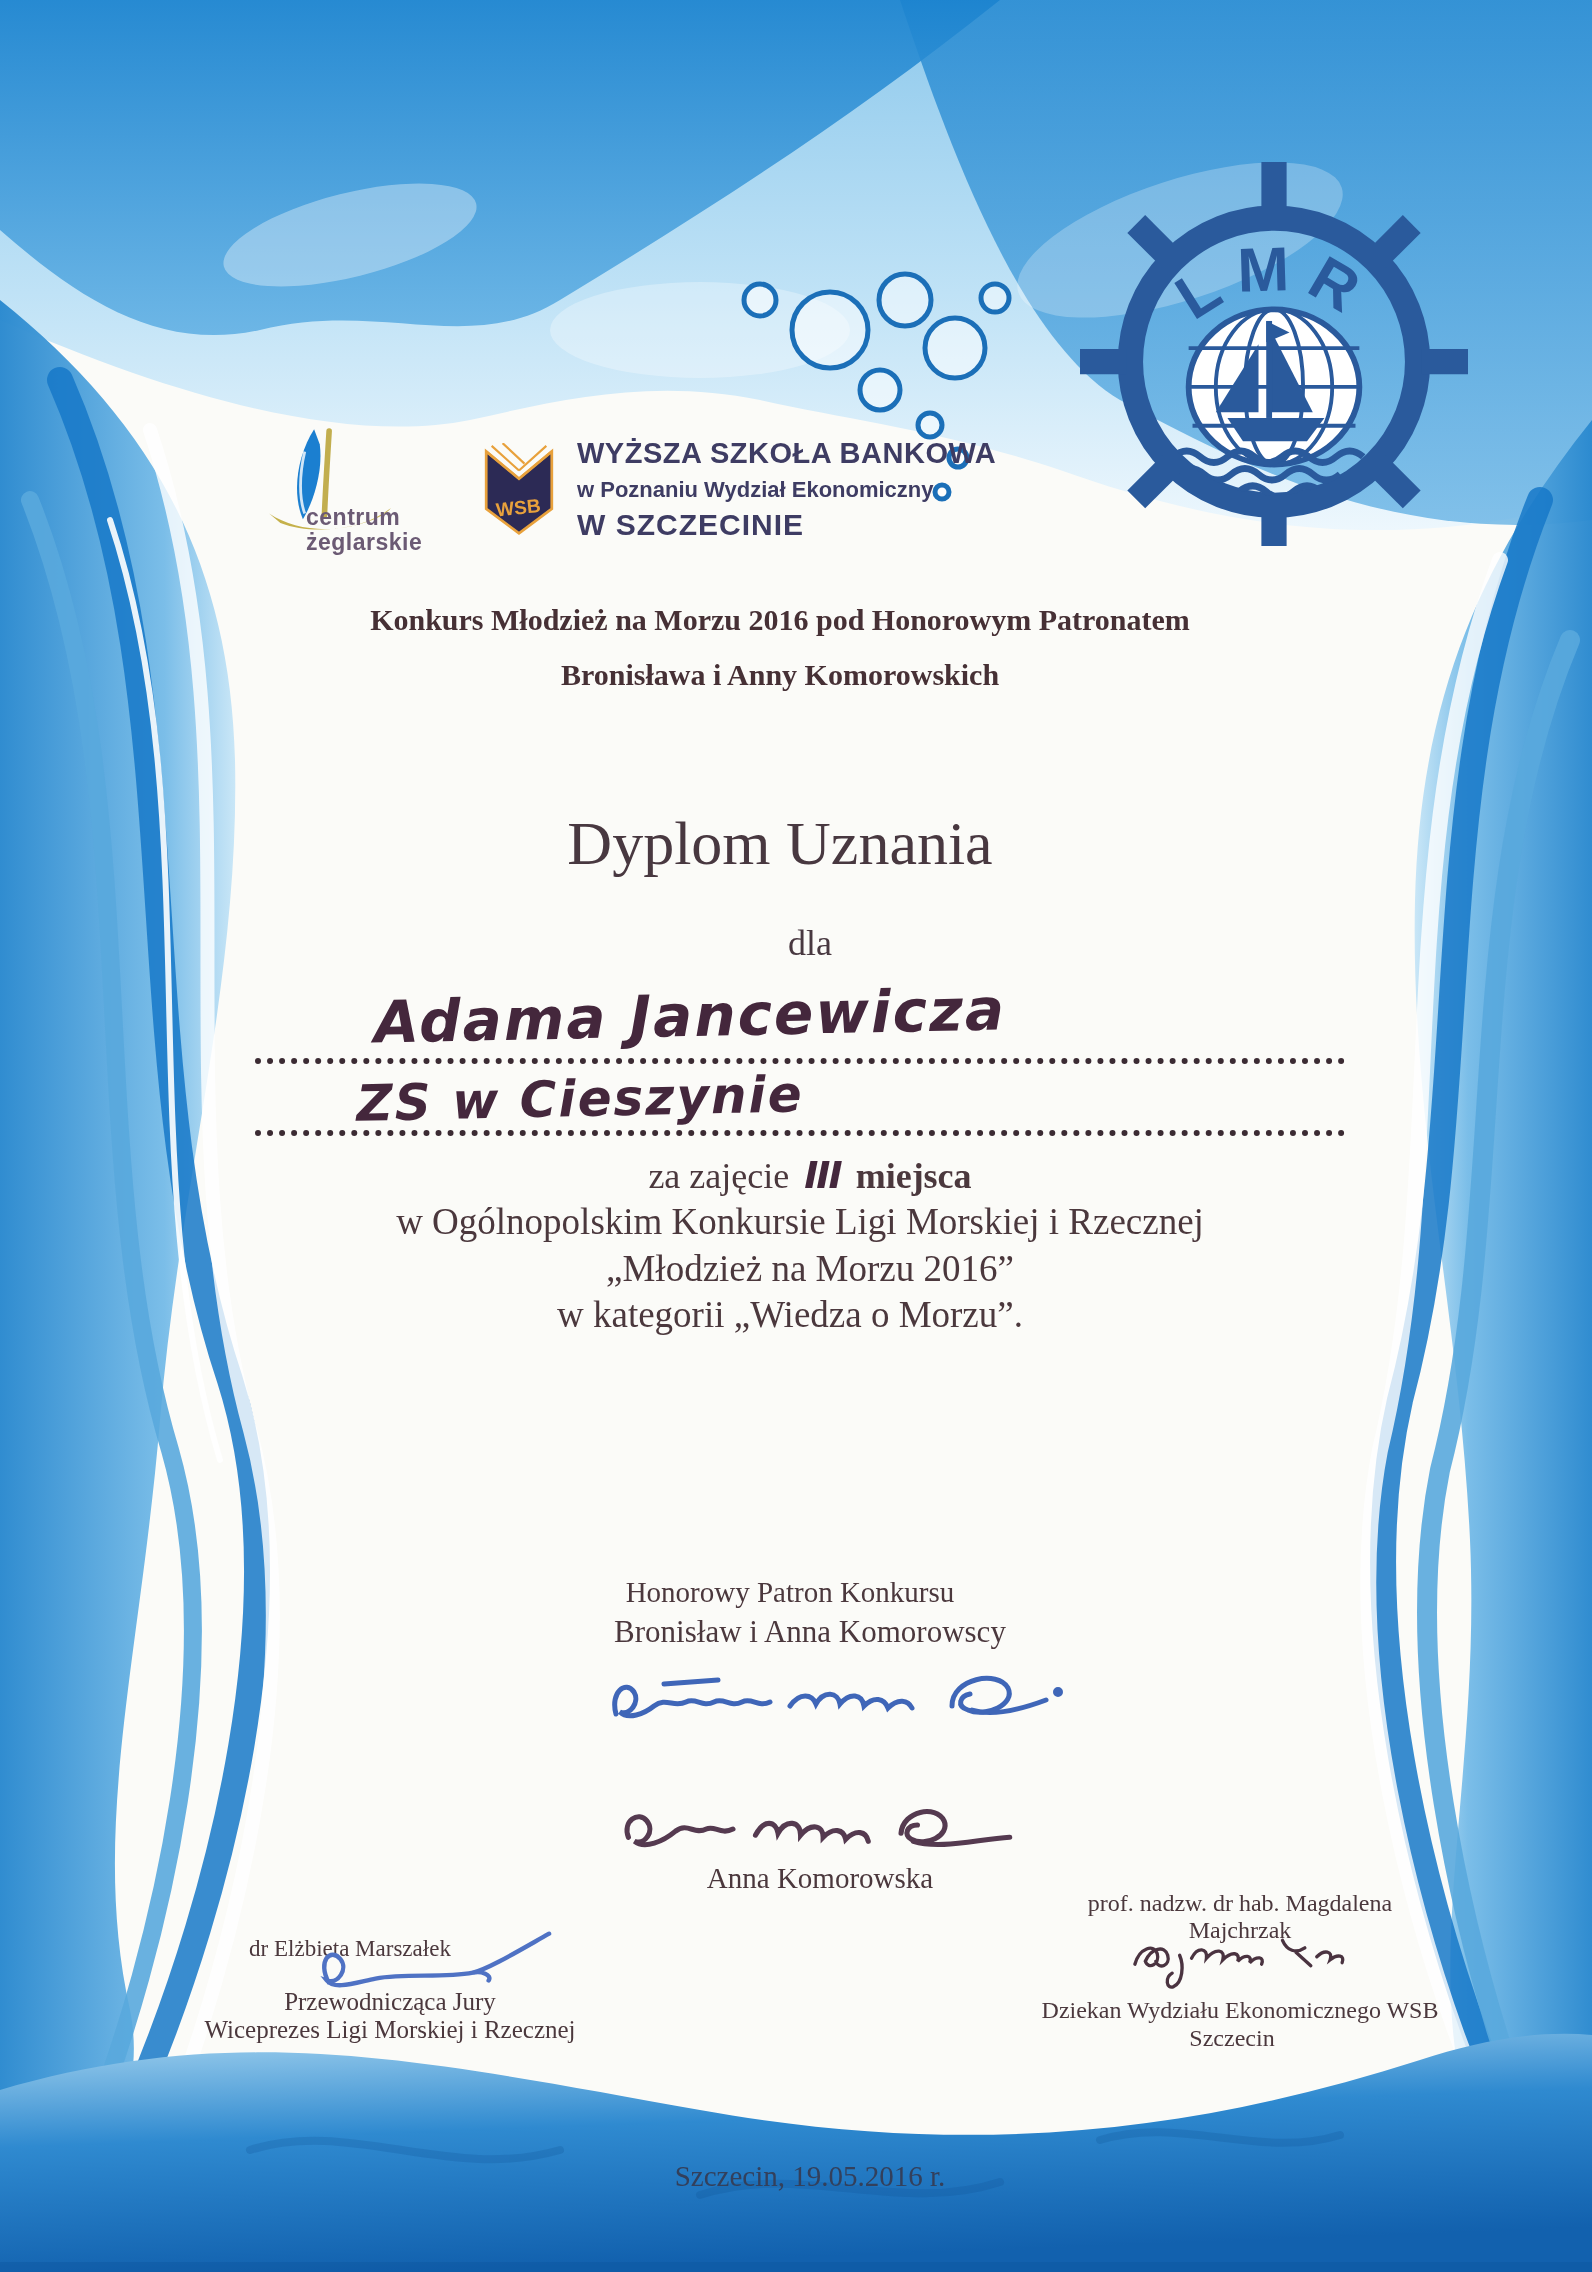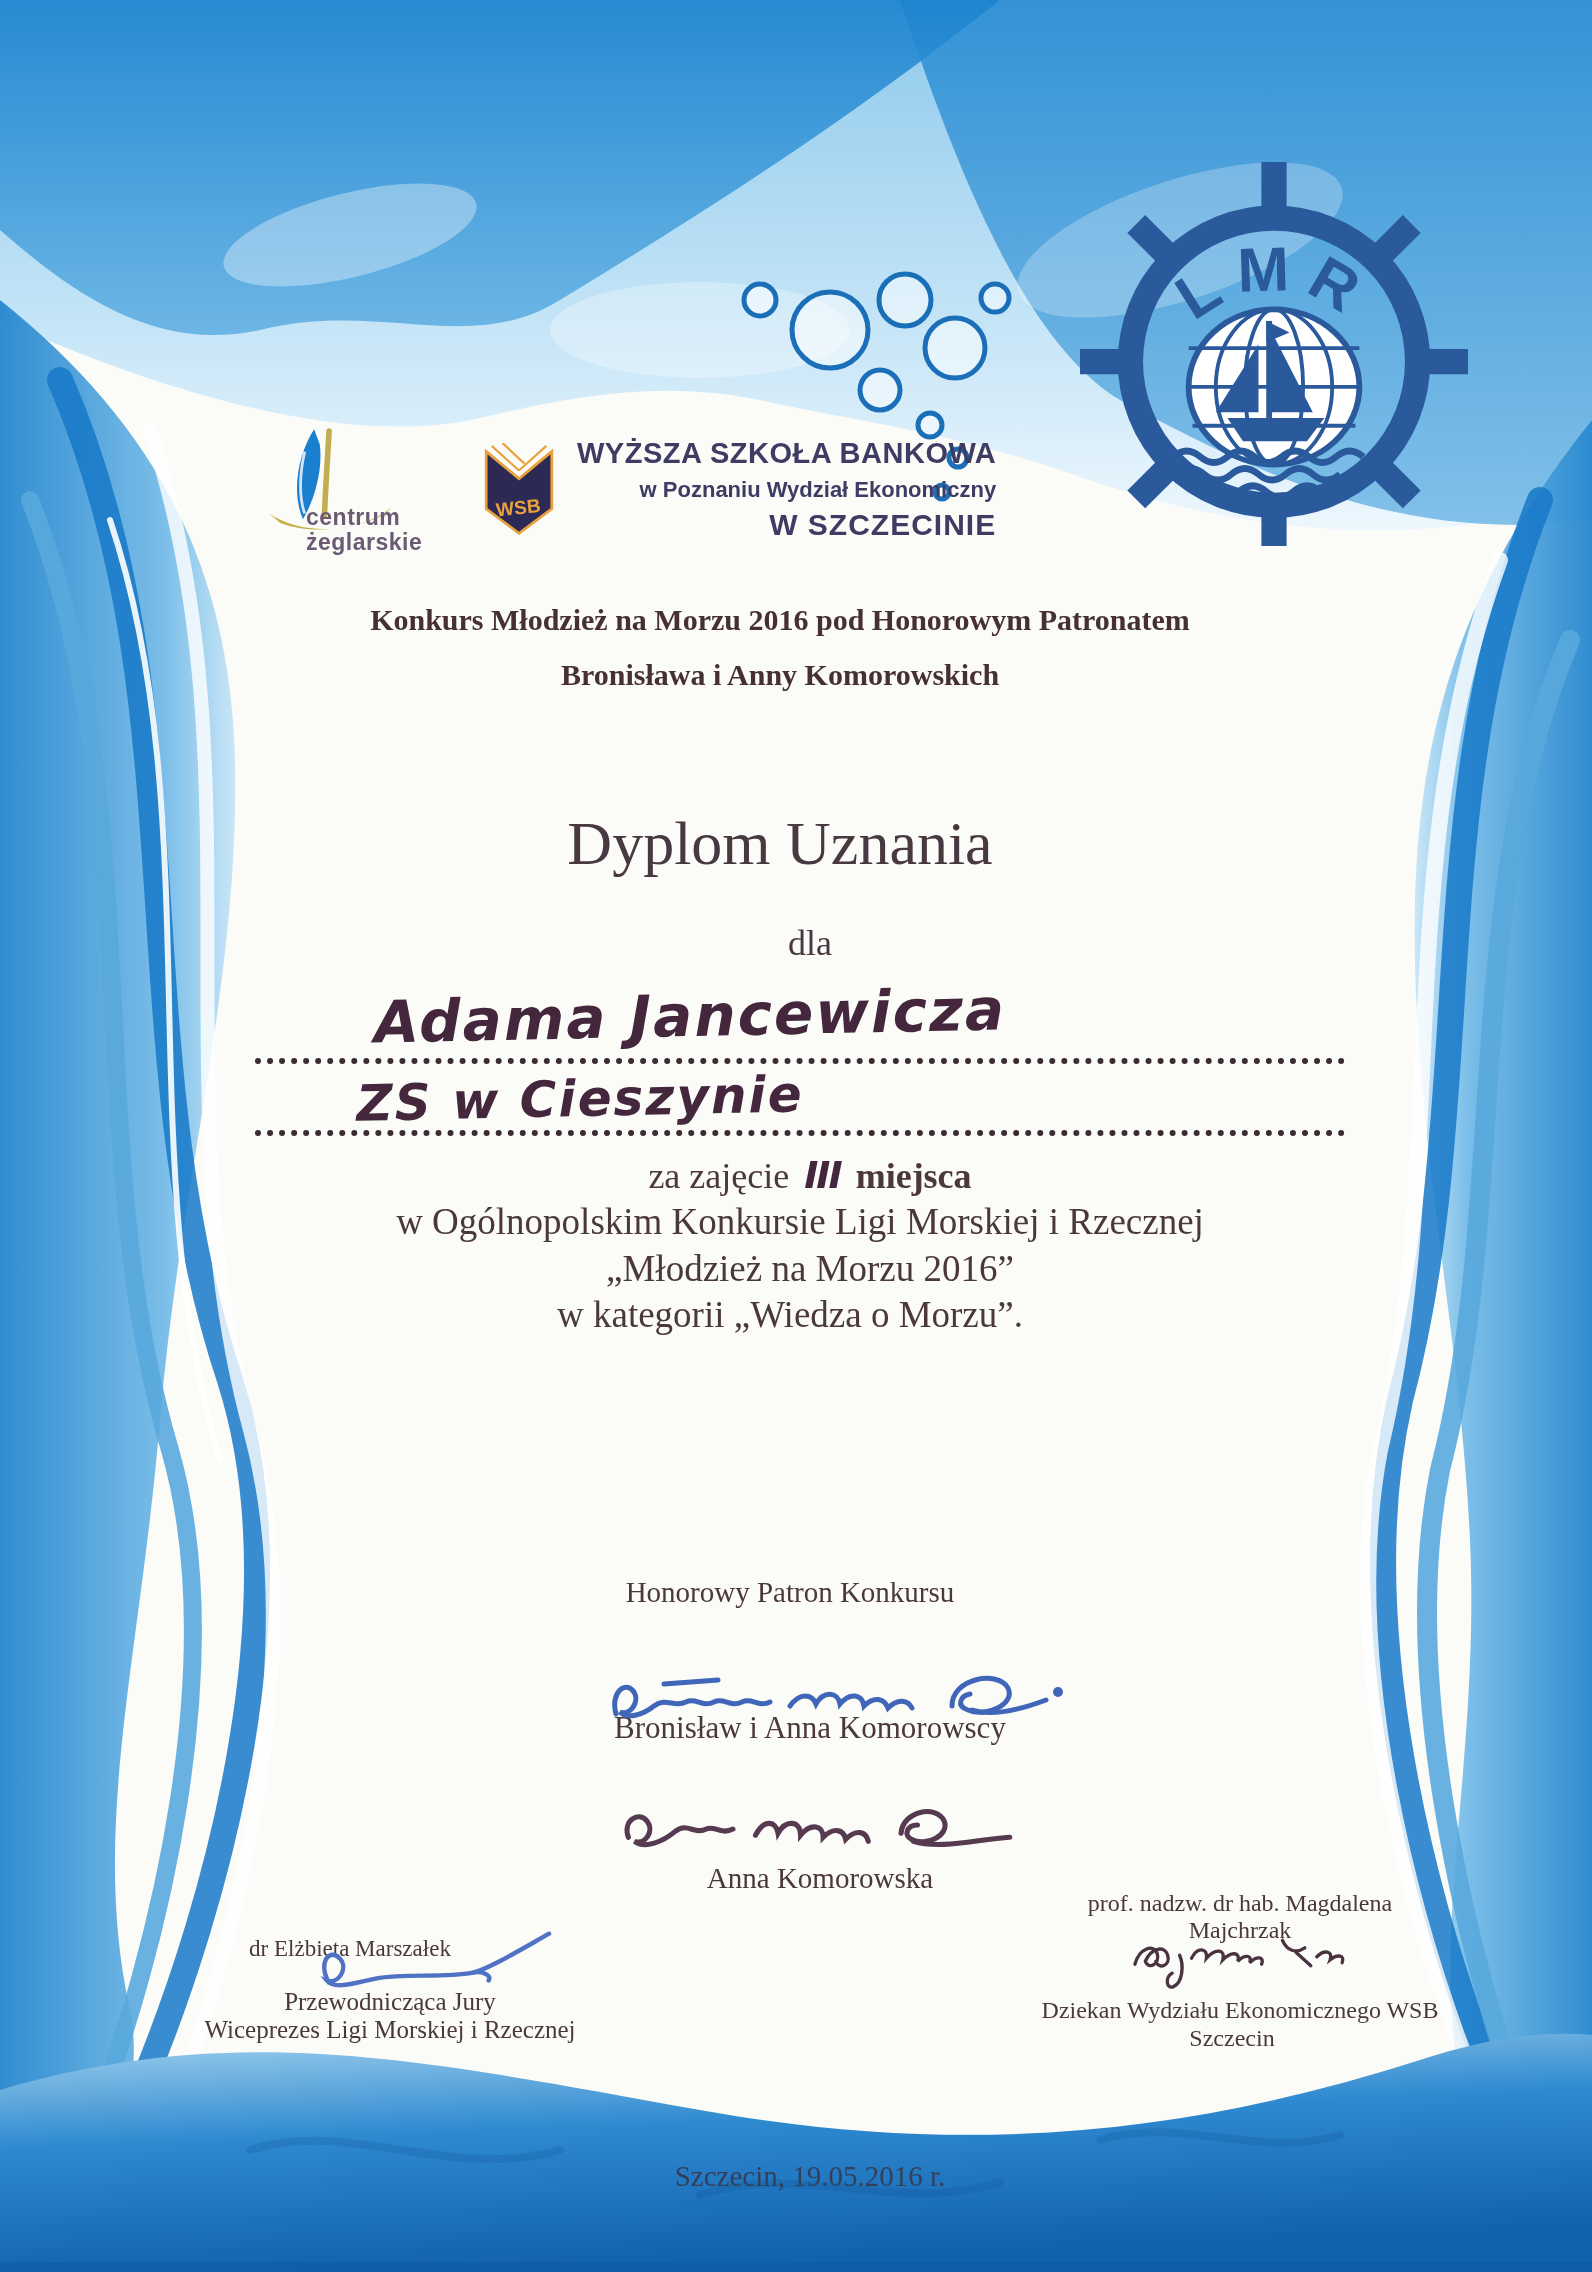--- a/index.html
+++ b/index.html
@@ -10,21 +10,21 @@
     font-family:"Liberation Serif",serif;color:#4b383d;
   }
   .bg{position:absolute;inset:0;width:100%;height:100%;}
   .abs{position:absolute;}
   .ctr{text-align:center;}
   .sans{font-family:"Liberation Sans",sans-serif;}
 
   
   .centrum-text{left:306px;top:505px;font-size:23px;line-height:1.08;
     color:#6b5a74;font-weight:bold;letter-spacing:.5px;}
-  .wsb-text{left:577px;top:437px;color:#3e3c63;text-align:right;}
+  .wsb-text{left:577px;top:437px;color:#3e3c63;}
   .wsb-line1{font-size:29px;font-weight:bold;letter-spacing:.5px;}
   .wsb-line2{font-size:22px;font-weight:bold;margin-top:7px;}
   .wsb-line3{font-size:30px;font-weight:bold;margin-top:5px;letter-spacing:1px;}
 
   
   .patronage1{left:130px;top:603px;width:1300px;font-size:30px;font-weight:bold;color:#463035;}
   .patronage2{left:130px;top:658px;width:1300px;font-size:30px;font-weight:bold;color:#463035;}
   .title{left:130px;top:808px;width:1300px;font-size:62px;color:#483840;}
   .dla{left:160px;top:922px;width:1300px;font-size:36px;color:#483840;}
 
@@ -38,21 +38,21 @@
 
   .award1{left:160px;top:1153px;width:1300px;font-size:36px;}
   .award-place{font-family:"DejaVu Sans",sans-serif;font-weight:bold;font-style:italic;
     color:#44273c;font-size:38px;letter-spacing:-2px;padding:0 6px;}
   .award-suffix{font-weight:bold;}
   .award2{left:150px;top:1200px;width:1300px;font-size:37px;}
   .award3{left:160px;top:1247px;width:1300px;font-size:37px;}
   .award4{left:140px;top:1293px;width:1300px;font-size:37px;}
 
   .hon-heading{left:140px;top:1576px;width:1300px;font-size:29px;}
-  .hon-names{left:160px;top:1710px;width:1300px;font-size:31px;text-align:center;}
+  .hon-names{left:160px;top:1614px;width:1300px;font-size:31px;text-align:center;}
   .sig-caption1{left:170px;top:1750px;width:1300px;font-size:29px;}
   .sig-caption2{left:170px;top:1862px;width:1300px;font-size:29px;}
 
   .left-name{left:150px;top:1925px;width:400px;font-size:23px;margin-top:11px;}
   .left-role1{left:190px;top:1988px;width:400px;font-size:25px;}
   .left-role2{left:190px;top:2016px;width:400px;font-size:25px;}
 
   .right-name{left:1040px;top:1890px;width:400px;font-size:24px;text-align:center;}
   .right-role1{left:1040px;top:1997px;width:400px;font-size:24px;}
   .right-role2{left:1032px;top:2025px;width:400px;font-size:24px;}

